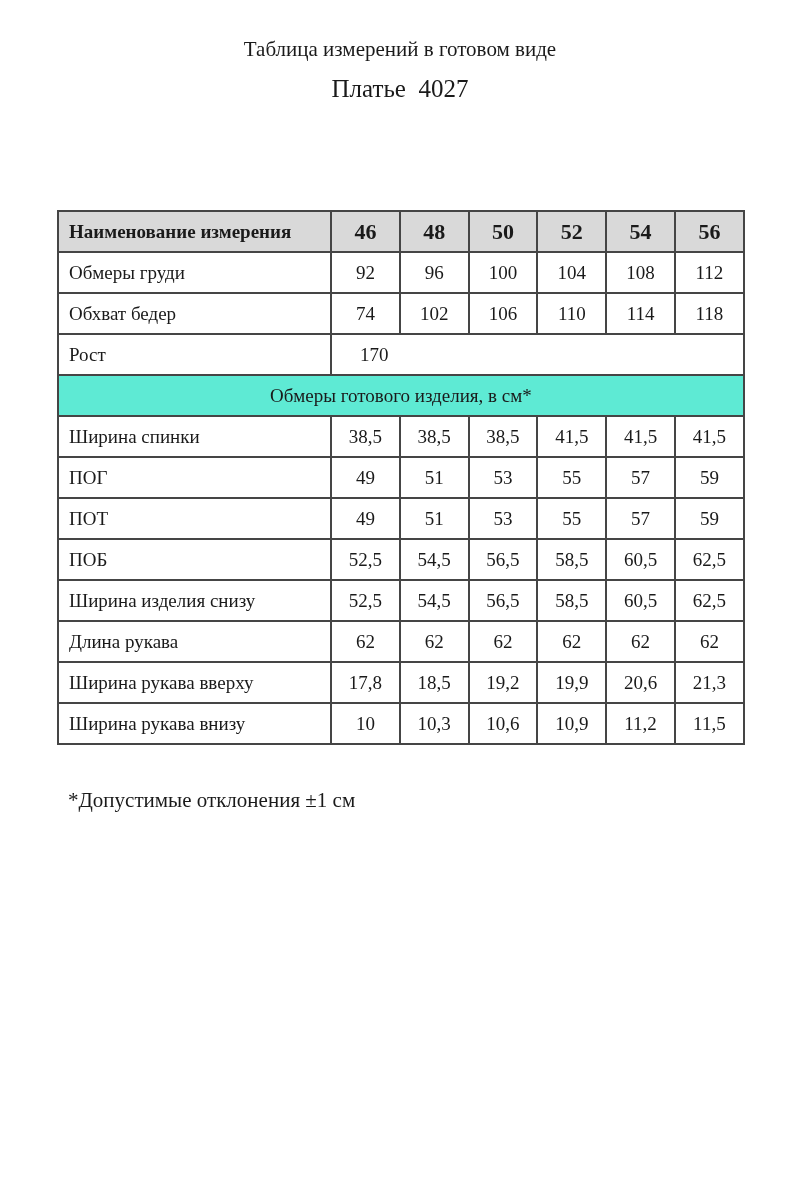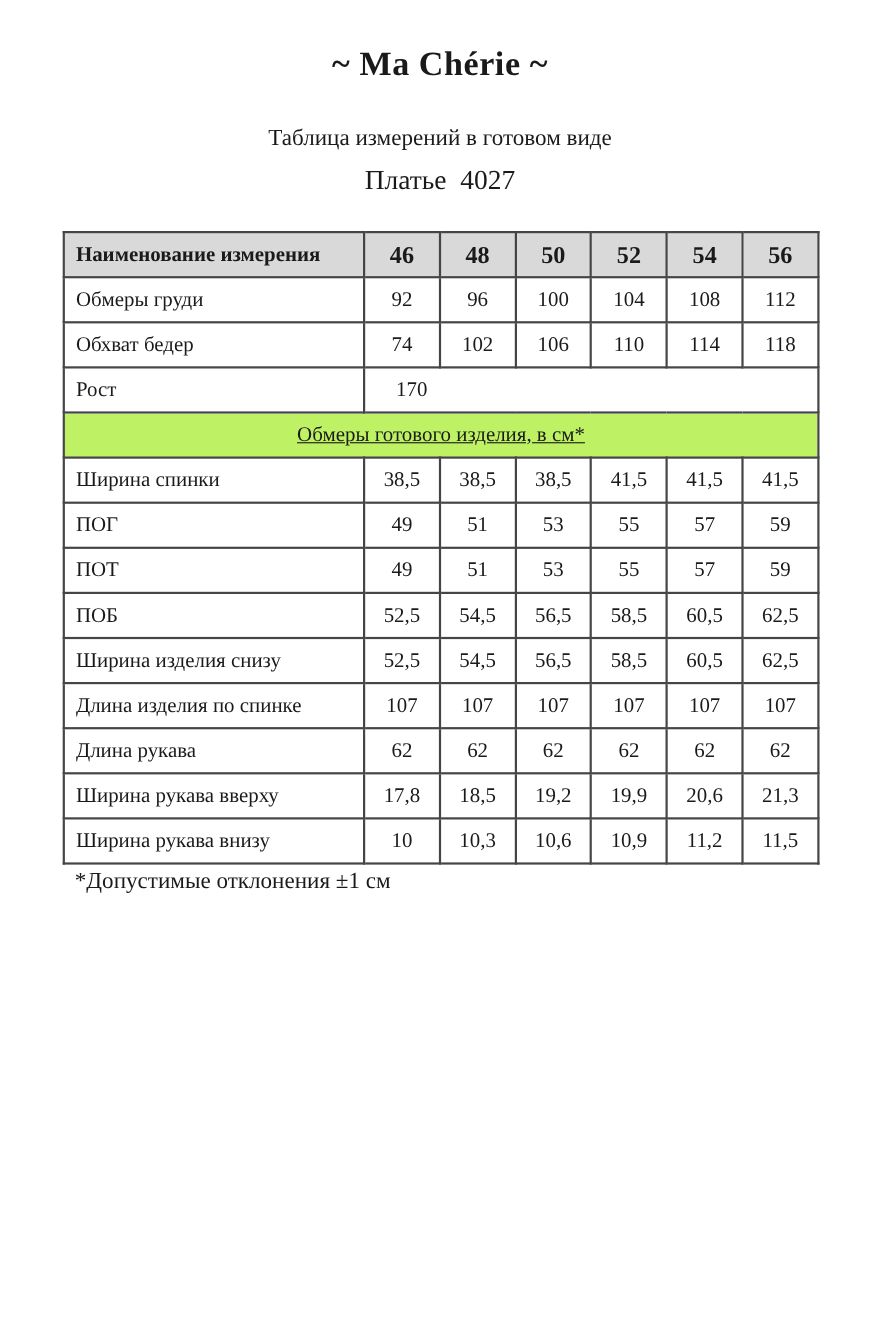--- a/index.html
+++ b/index.html
@@ -68,43 +68,41 @@
   tr.header-row th.name-head {
     text-align: left;
     padding-left: 10px;
     font-size: 19px;
   }
   tr.header-row th.size-head {
     text-align: center;
     font-size: 22px;
   }
   td.section-cell {
-    background: #bef264;
+    background: #5eead4;
     text-align: center;
     font-weight: bold;
     font-size: 20px;
-    text-decoration: underline;
   }
   td.merged-cell {
     text-align: left;
     padding-left: 28px;
     border-radius: 19px;
   }
   .footnote {
     position: absolute;
     left: 68px;
     top: 788px;
     font-size: 21px;
   }
 </style>
 </head>
 <body>
 
 <div class="doc-header">
-  <div class="brand-title">~ Ma Chérie ~</div>
   <div class="subtitle">Таблица измерений в готовом виде</div>
   <div class="product-title">Платье  4027</div>
 </div>
 
 <table class="size-table">
   <colgroup>
     <col class="c-name">
     <col class="c-size">
       <col class="c-size">
       <col class="c-size">
@@ -188,29 +186,20 @@
       <tr>
         <td class="label-cell">Ширина изделия снизу</td>
         <td class="value-cell">52,5</td>
         <td class="value-cell">54,5</td>
         <td class="value-cell">56,5</td>
         <td class="value-cell">58,5</td>
         <td class="value-cell">60,5</td>
         <td class="value-cell">62,5</td>
       </tr>
       <tr>
-        <td class="label-cell">Длина изделия по спинке</td>
-        <td class="value-cell">107</td>
-        <td class="value-cell">107</td>
-        <td class="value-cell">107</td>
-        <td class="value-cell">107</td>
-        <td class="value-cell">107</td>
-        <td class="value-cell">107</td>
-      </tr>
-      <tr>
         <td class="label-cell">Длина рукава</td>
         <td class="value-cell">62</td>
         <td class="value-cell">62</td>
         <td class="value-cell">62</td>
         <td class="value-cell">62</td>
         <td class="value-cell">62</td>
         <td class="value-cell">62</td>
       </tr>
       <tr>
         <td class="label-cell">Ширина рукава вверху</td>

